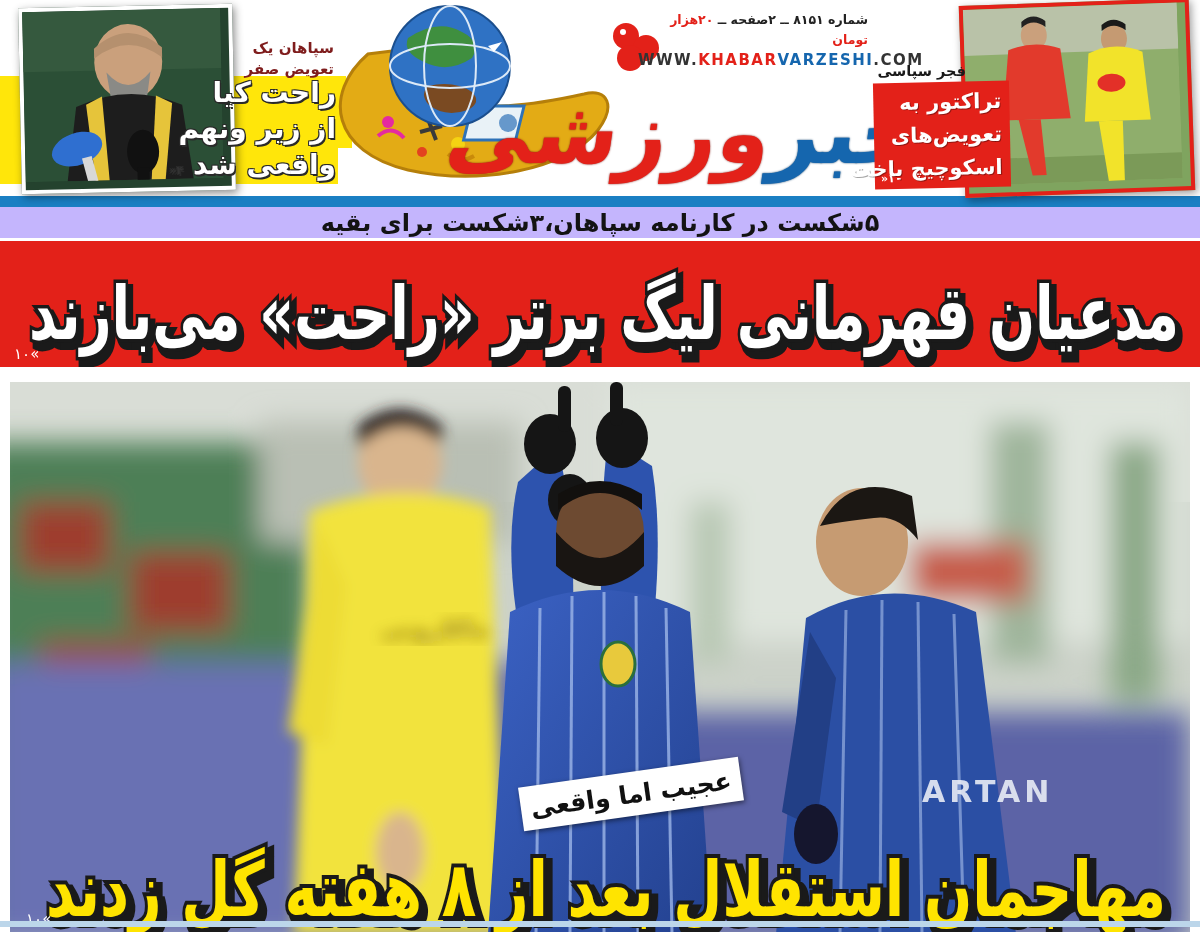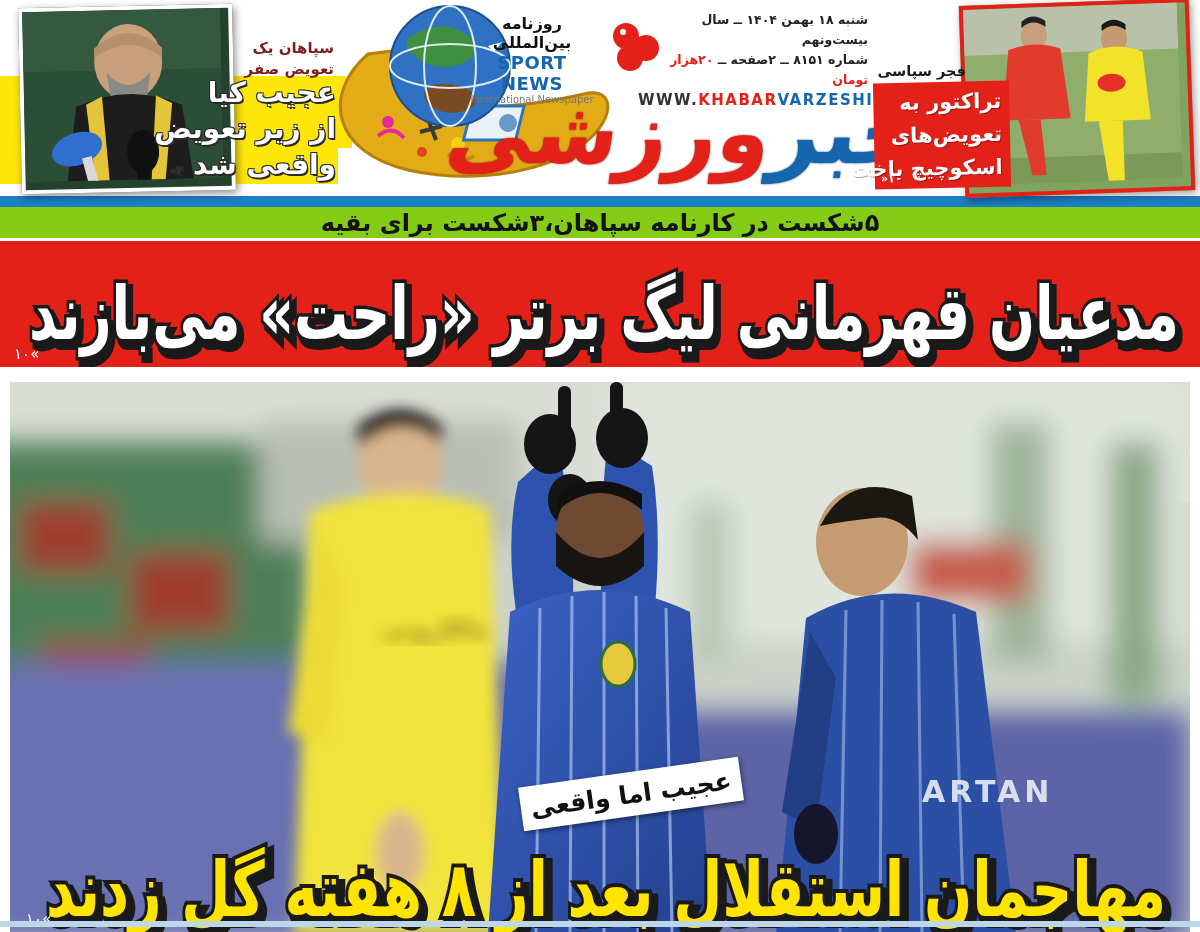--- a/index.html
+++ b/index.html
@@ -37,21 +37,21 @@
                  text-shadow:1px 1px 0 rgba(0,0,0,.35);}
   .tr-photo{position:absolute;left:962px;top:2px;width:222px;height:184px;background:#7fa45f;
             border:4px solid #e32119;box-shadow:2px 3px 8px rgba(0,0,0,.4);transform:rotate(-2deg);z-index:2;}
   .logo-cal{position:absolute;left:470px;top:74px;width:430px;height:118px;z-index:3;
             display:flex;align-items:center;justify-content:center;direction:rtl;
             transform:skewX(-8deg);font-weight:bold;font-size:86px;line-height:1;white-space:nowrap;}
   .logo-cal .kh{color:#1566ae;text-shadow:0 0 2px #0b3c68;}
   .logo-cal .vz{color:#e32119;text-shadow:0 0 2px #7c130e;}
   
   .bluebar{position:absolute;left:0;top:196px;width:1200px;height:11px;background:#1a7fc3;}
-  .substrip{position:absolute;left:0;top:207px;width:1200px;height:31px;background:#84cc16;
+  .substrip{position:absolute;left:0;top:207px;width:1200px;height:31px;background:#c4b5fd;
             display:flex;align-items:center;justify-content:center;}
   .substrip span{direction:rtl;font-size:24px;font-weight:bold;color:#131313;}
   .redband{position:absolute;left:0;top:241px;width:1200px;height:126px;background:#e32119;}
   .redband svg{display:block;}
   .mainphoto{position:absolute;left:10px;top:382px;width:1180px;height:552px;}
   .bottomline{position:absolute;left:0;top:921px;width:1200px;height:6px;background:#bcd6ea;}
   .photolabel{position:absolute;left:520px;top:772px;width:222px;height:44px;background:#fff;
               box-shadow:1px 2px 5px rgba(0,0,0,.5);transform:rotate(-8deg);z-index:6;
               display:flex;align-items:center;justify-content:center;}
   .photolabel span{direction:rtl;font-size:25px;font-weight:bold;color:#111;}
@@ -81,22 +81,22 @@
         <rect x="60" y="146" width="10" height="28" fill="#d8d8d8" transform="rotate(-14 65 160)"></rect>
         <ellipse cx="118" cy="142" rx="16" ry="22" fill="#111"></ellipse>
         <rect x="112" y="158" width="12" height="16" fill="#111"></rect>
       </svg>
     </div>
 
     <div class="tl-scores">
       <div>سپاهان یک</div>
       <div>تعویض صفر</div>
     </div>
-    <div class="tl-head" style="top:76px;"><span>عجیب کیا</span></div>
-    <div class="tl-head" style="top:112px;"><span>از زیر تعویض</span></div>
+    <div class="tl-head" style="top:76px;"><span>راحت کیا</span></div>
+    <div class="tl-head" style="top:112px;"><span>از زیر ونهم</span></div>
     <div class="tl-head" style="top:148px;">
       <span>واقعی شد</span>
       <span class="pageref dark"><span>۴</span><span>«</span></span>
     </div>
 
     <svg class="abs" style="left:330px;top:2px;z-index:2;" width="330" height="192" viewBox="0 0 330 192">
 
       <path d="M38,52 C-8,92 2,150 78,168 C150,184 236,168 268,128 C286,104 278,86 254,92
                C200,104 150,110 112,96 C80,84 64,66 70,48 Z" fill="#e3ab15" stroke="#b57f0a" stroke-width="3"></path>
 
@@ -123,33 +123,27 @@
       </g>
 
       <g>
         <circle cx="296" cy="34" r="13" fill="#e32119"></circle>
         <circle cx="316" cy="46" r="13" fill="#e32119"></circle>
         <circle cx="300" cy="56" r="13" fill="#e32119"></circle>
         <circle cx="293" cy="30" r="3" fill="#fff"></circle>
       </g>
     </svg>
 
-    <div class="masthead-text">
-      <div class="fa">روزنامه بین‌المللی</div>
-      <div class="en">SPORT NEWS</div>
-      <div class="sub">International Newspaper</div>
-    </div>
 
     <div class="logo-cal">
       <span class="kh">خبر</span>
       <span class="vz">ورزشی</span>
     </div>
 
     <div class="dateblock">
-      <div>شنبه ۱۸ بهمن ۱۴۰۴ ــ سال بیست‌ونهم</div>
       <div>
         <span>شماره ۸۱۵۱ ــ ۲صفحه ــ </span><span class="red">۲۰هزار تومان</span>
       </div>
       <div class="urlline">
         <span>WWW.</span><span class="u-red">KHABAR</span><span class="u-blue">VARZESHI</span><span>.COM</span>
       </div>
     </div>
 
     <div class="tr-scores">
       <div>فجر سپاسی ۲</div>

